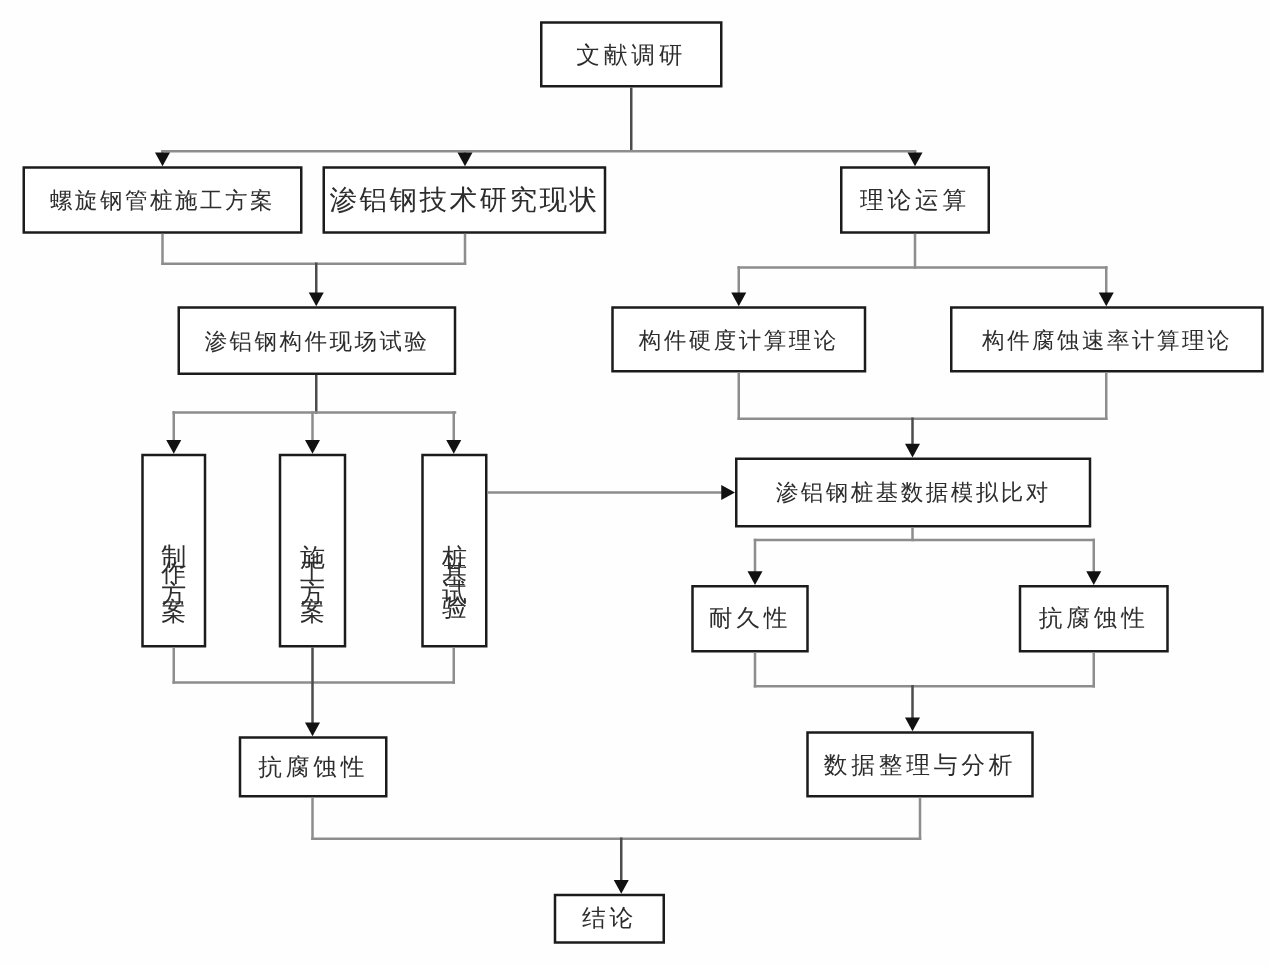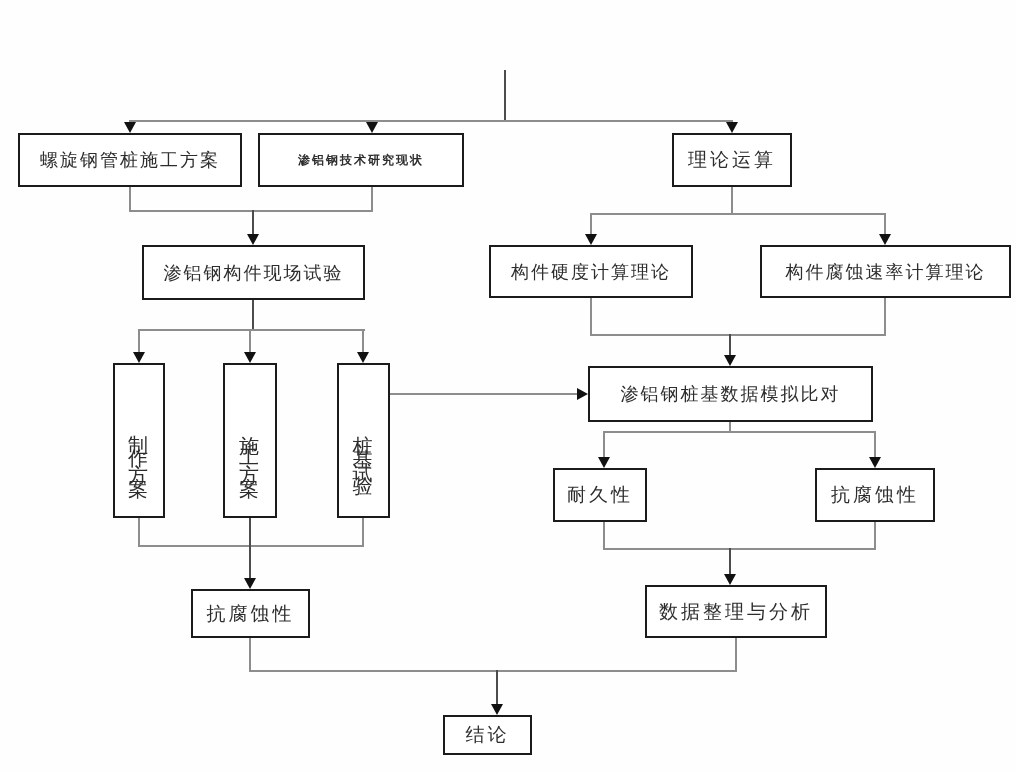--- a/index.html
+++ b/index.html
@@ -57,23 +57,24 @@
     border-top: 6px solid transparent;
     border-bottom: 6px solid transparent;
     border-left: 11px solid #111111;
   }
 </style>
 </head>
 <body>
 
 <div class="canvas">
 
+  <div class="box" style="left:432px; top:17px;  width:146px; height:53px;">文献调研</div>
 
   <div class="box" style="left:18px;  top:133px; width:224px; height:54px; font-size:18px; letter-spacing:2px;">螺旋钢管桩施工方案</div>
-  <div class="box" style="left:258px; top:133px; width:206px; height:54px; font-size:12px; letter-spacing:2px;font-weight:bold;">渗铝钢技术研究现状</div>
+  <div class="box" style="left:258px; top:133px; width:227px; height:54px; font-size:22px; letter-spacing:2px;">渗铝钢技术研究现状</div>
   <div class="box" style="left:672px; top:133px; width:120px; height:54px;">理论运算</div>
 
   <div class="box" style="left:142px; top:245px; width:223px; height:55px; font-size:18px; letter-spacing:2px;">渗铝钢构件现场试验</div>
   <div class="box" style="left:489px; top:245px; width:204px; height:53px; font-size:18px; letter-spacing:2px;">构件硬度计算理论</div>
   <div class="box" style="left:760px; top:245px; width:251px; height:53px; font-size:18px; letter-spacing:2px;">构件腐蚀速率计算理论</div>
 
   <div class="box vbox" style="left:113px; top:363px; width:52px; height:155px;">制作方案</div>
   <div class="box vbox" style="left:223px; top:363px; width:54px; height:155px;">施工方案</div>
   <div class="box vbox" style="left:337px; top:363px; width:53px; height:155px;">桩基试验</div>
 

